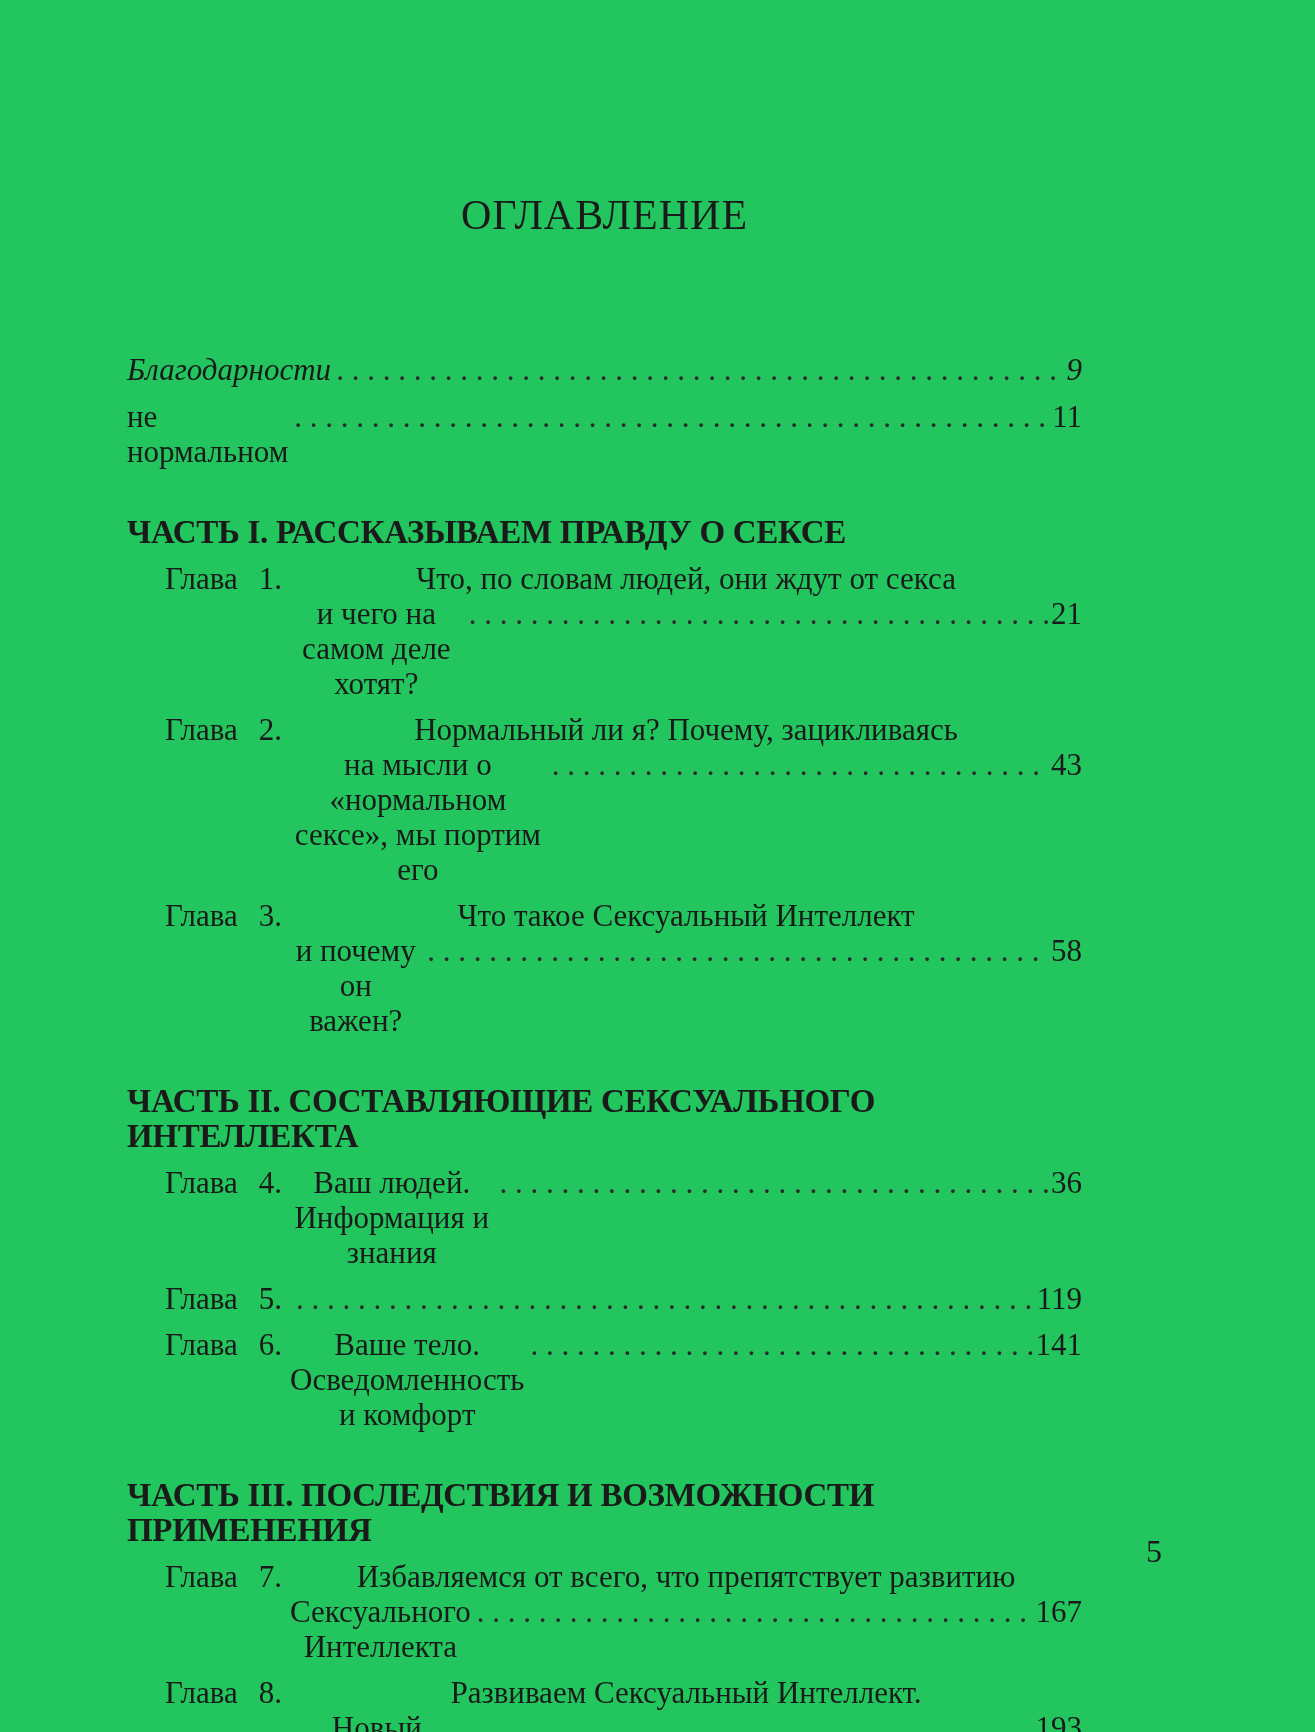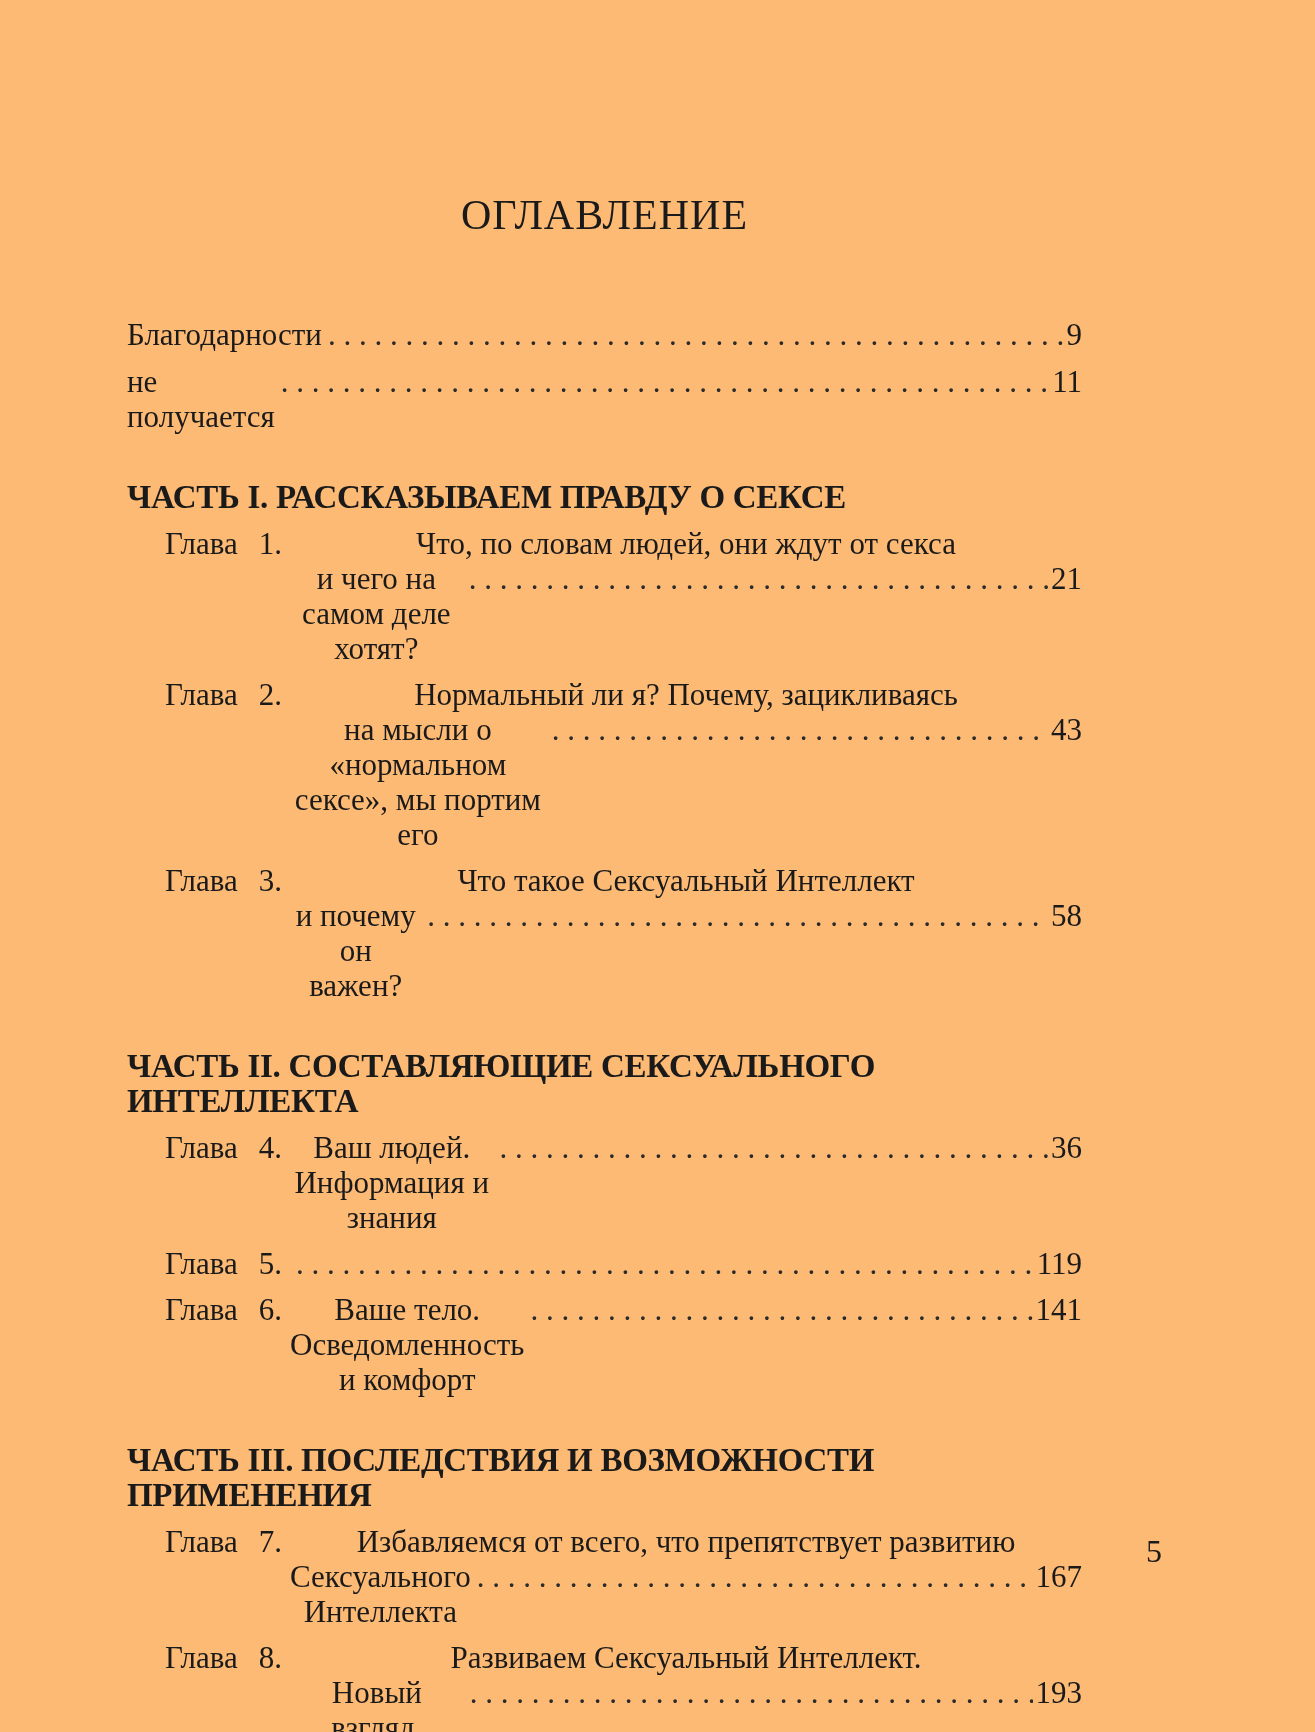--- a/index.html
+++ b/index.html
@@ -1,20 +1,20 @@
 <!DOCTYPE html>
 <html lang="ru"><head>
 <meta charset="utf-8">
 <style>
   html, body { margin: 0; padding: 0; background: #ffffff; }
   .page {
     position: relative;
     width: 1315px;
     height: 1732px;
-    background: #fdba74;
+    background: #22c55e;
     font-family: "Liberation Serif", "DejaVu Serif", serif;
     color: #1a1a1a;
     overflow: hidden;
   }
   .content {
     position: absolute;
     left: 127px;
     top: 0;
     width: 955px;
     padding-top: 190px;
@@ -24,21 +24,21 @@
   .title {
     margin: 0;
     font-size: 42px;
     line-height: 50px;
     font-weight: normal;
     text-align: center;
     letter-spacing: 1px;
   }
   .row { display: flex; align-items: baseline; }
   .entry { margin-top: 12px; }
-  .entry-first { margin-top: 77px; }
+  .entry-first { margin-top: 112px; font-style: italic; }
   .part-heading {
     margin: 46px 0 0 0;
     font-size: 33px;
     line-height: 35px;
     font-weight: bold;
     letter-spacing: -0.3px;
   }
   .chapter {
     margin-top: 11px;
     padding-left: 38px;
@@ -74,21 +74,21 @@
     <h1 class="title">ОГЛАВЛЕНИЕ</h1>
 
     <div class="entry entry-first row">
       <span>Благодарности</span>
       <span class="leader">. . . . . . . . . . . . . . . . . . . . . . . . . . . . . . . . . . . . . . . . . . . . . . . . . . . . . . . . . . . . . . . . . . . . . . . . . . . . . . . . </span>
       <span class="pagenum">9</span>
     </div>
 
     <div class="entry">
       <div class="row">
-        <span>не получается</span>
+        <span>не нормальном</span>
         <span class="leader">. . . . . . . . . . . . . . . . . . . . . . . . . . . . . . . . . . . . . . . . . . . . . . . . . . . . . . . . . . . . . . . . . . . . . . . . . . . . . . . . </span>
         <span class="pagenum">11</span>
       </div>
     </div>
 
     <h2 class="part-heading">ЧАСТЬ I. РАССКАЗЫВАЕМ ПРАВДУ О СЕКСЕ</h2>
 
     <div class="chapter">
       <span class="ch-label">Глава</span>
       <span class="ch-num">1.</span>

